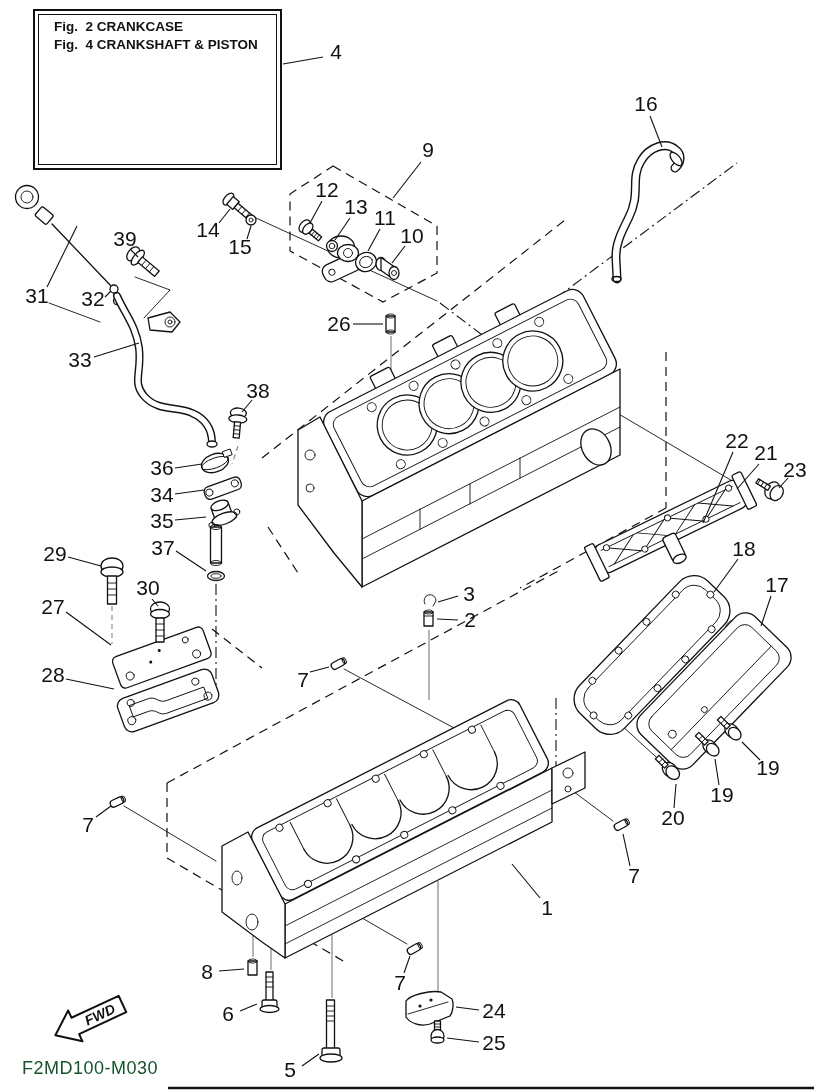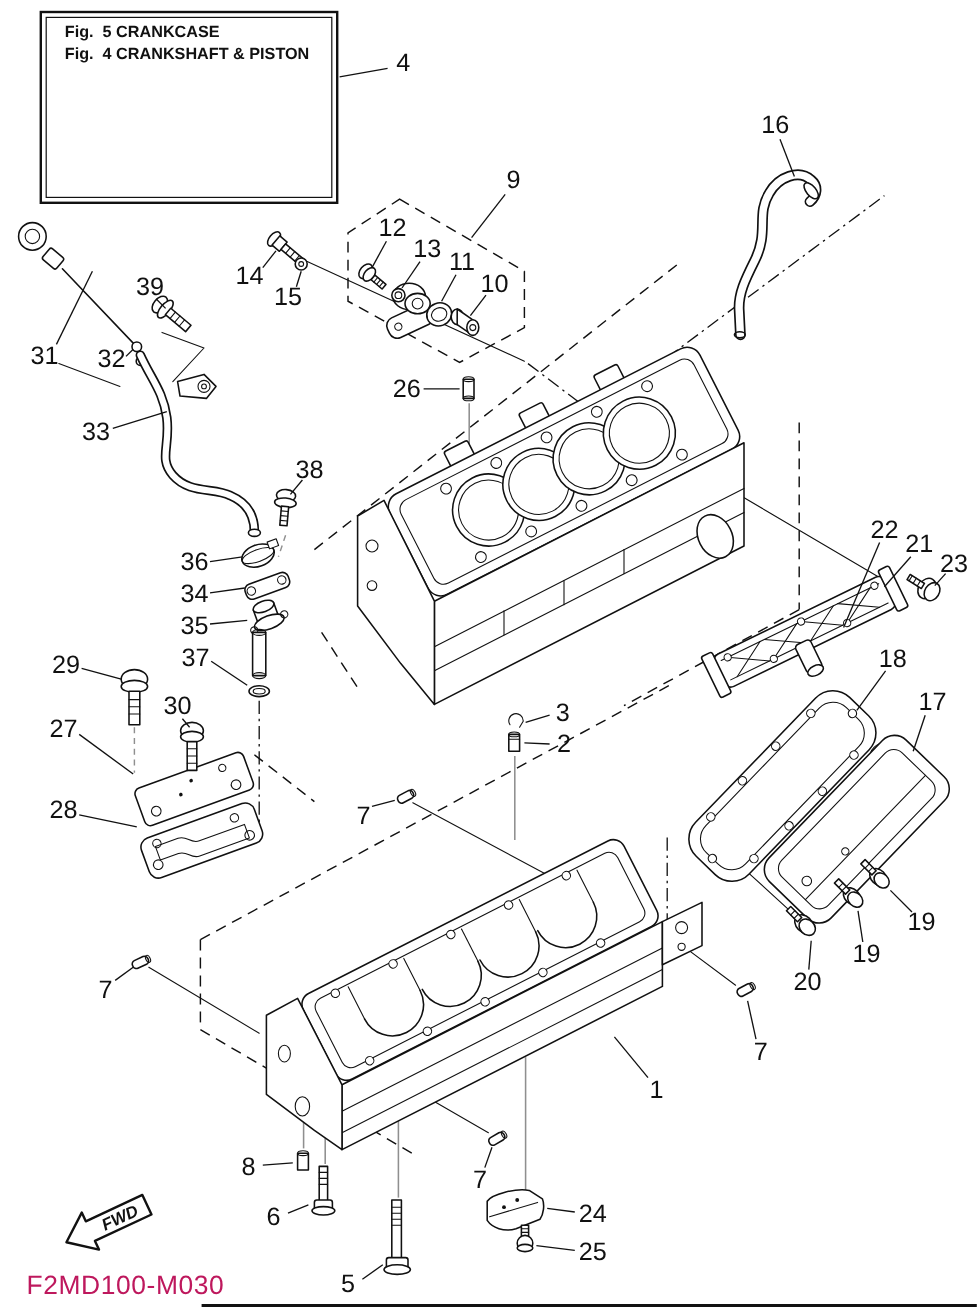--- a/index.html
+++ b/index.html
@@ -9,22 +9,22 @@
 
   
   .info-box{position:absolute;left:33px;top:9px;width:249px;height:161px;
             border:2.5px solid #111;background:#fff;box-sizing:border-box;padding:3px}
   .info-box-inner{border:1.5px solid #111;width:100%;height:100%;box-sizing:border-box;padding-top:3px}
   .info-title{font-size:16.5px;font-weight:bold;text-align:center;letter-spacing:.5px;color:#111}
   .info-line{font-size:13.5px;font-weight:bold;line-height:18px;white-space:pre;color:#111}
   .indent-0{padding-left:15px}
   .indent-1{padding-left:46px}
 
-  .figure-code{position:absolute;left:22px;top:1058px;font-size:22px;
-               letter-spacing:.5px;color:#be185d}
+  .figure-code{position:absolute;left:22px;top:1058px;font-size:18px;
+               letter-spacing:.5px;color:#14532d}
 
   
   .ln{fill:none;stroke:#111;stroke-width:1.3;stroke-linejoin:round;stroke-linecap:round}
   .thin{stroke-width:.9}
   .wf{fill:#fff}
   .dash{fill:none;stroke:#111;stroke-width:1.2;stroke-dasharray:9 6}
   .dashdot{fill:none;stroke:#111;stroke-width:1.1;stroke-dasharray:11 4 2 4}
   .axis{fill:none;stroke:#8f8f8f;stroke-width:1.3}
   .axisdash{fill:none;stroke:#8f8f8f;stroke-width:1.2;stroke-dasharray:5 4}
   .leader{stroke:#111;stroke-width:1.1}
@@ -542,21 +542,21 @@
         <line x1="479" y1="1010" x2="456" y2="1007" class="leader"></line>
         <text x="494" y="1018" class="callout">24</text>
         <line x1="479" y1="1042" x2="447" y2="1038" class="leader"></line>
         <text x="494" y="1050" class="callout">25</text>
       </g>
   </svg>
 
   <div class="info-box">
     <div class="info-box-inner">
       <div>
-          <div class="info-line indent-0">Fig.  5 CRANKCASE</div>
+          <div class="info-line indent-0">Fig.  2 CRANKCASE</div>
           <div class="info-line indent-0">Fig.  4 CRANKSHAFT &amp; PISTON</div>
         </div>
     </div>
   </div>
 
   <div class="figure-code">F2MD100-M030</div>
 
 </div>
 
 </body></html>

